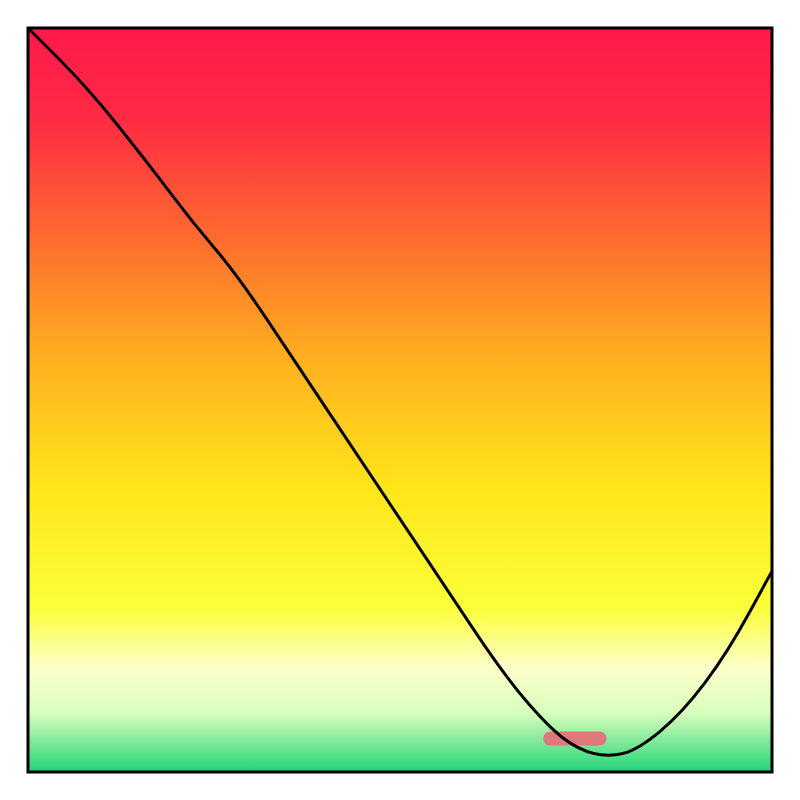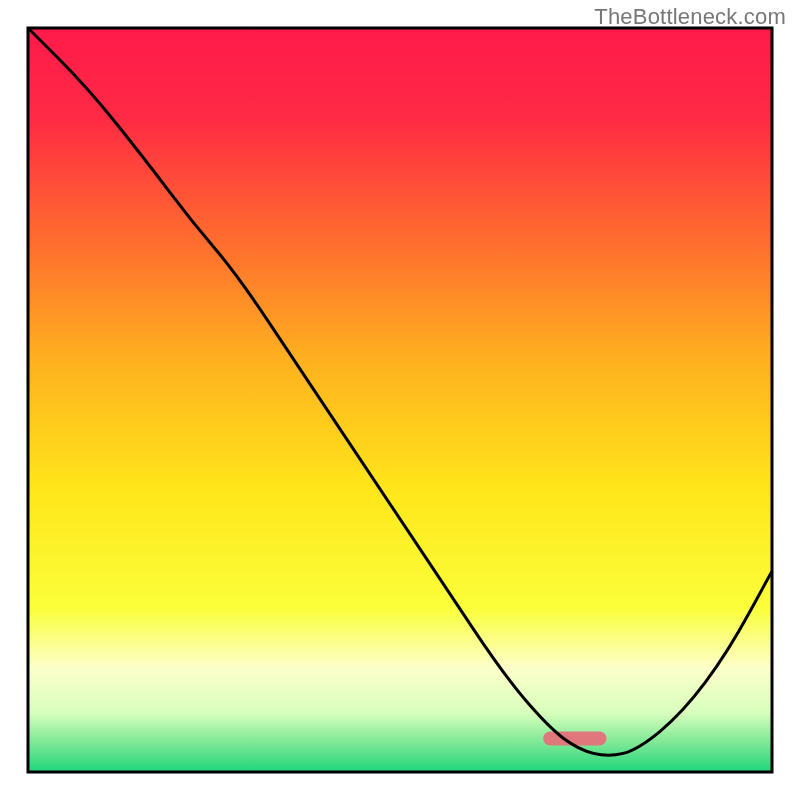--- a/index.html
+++ b/index.html
@@ -27,21 +27,20 @@
   }
   svg {
     position: absolute;
     top: 0;
     left: 0;
   }
 </style>
 </head>
 <body>
 <div class="container">
-  <div class="watermark">TheBottleneck.com</div>
   <svg id="chart-svg" width="800" height="800" viewBox="0 0 800 800">
     <defs>
       <linearGradient id="bg-grad" x1="0" y1="0" x2="0" y2="1">
 
       <stop offset="0%" stop-color="#ff1a4b"></stop>
           <stop offset="12%" stop-color="#ff2a44"></stop>
           <stop offset="28.000000000000004%" stop-color="#ff6a2f"></stop>
           <stop offset="45%" stop-color="#ffb21f"></stop>
           <stop offset="62%" stop-color="#ffe61a"></stop>
           <stop offset="78%" stop-color="#fbff3a"></stop>

